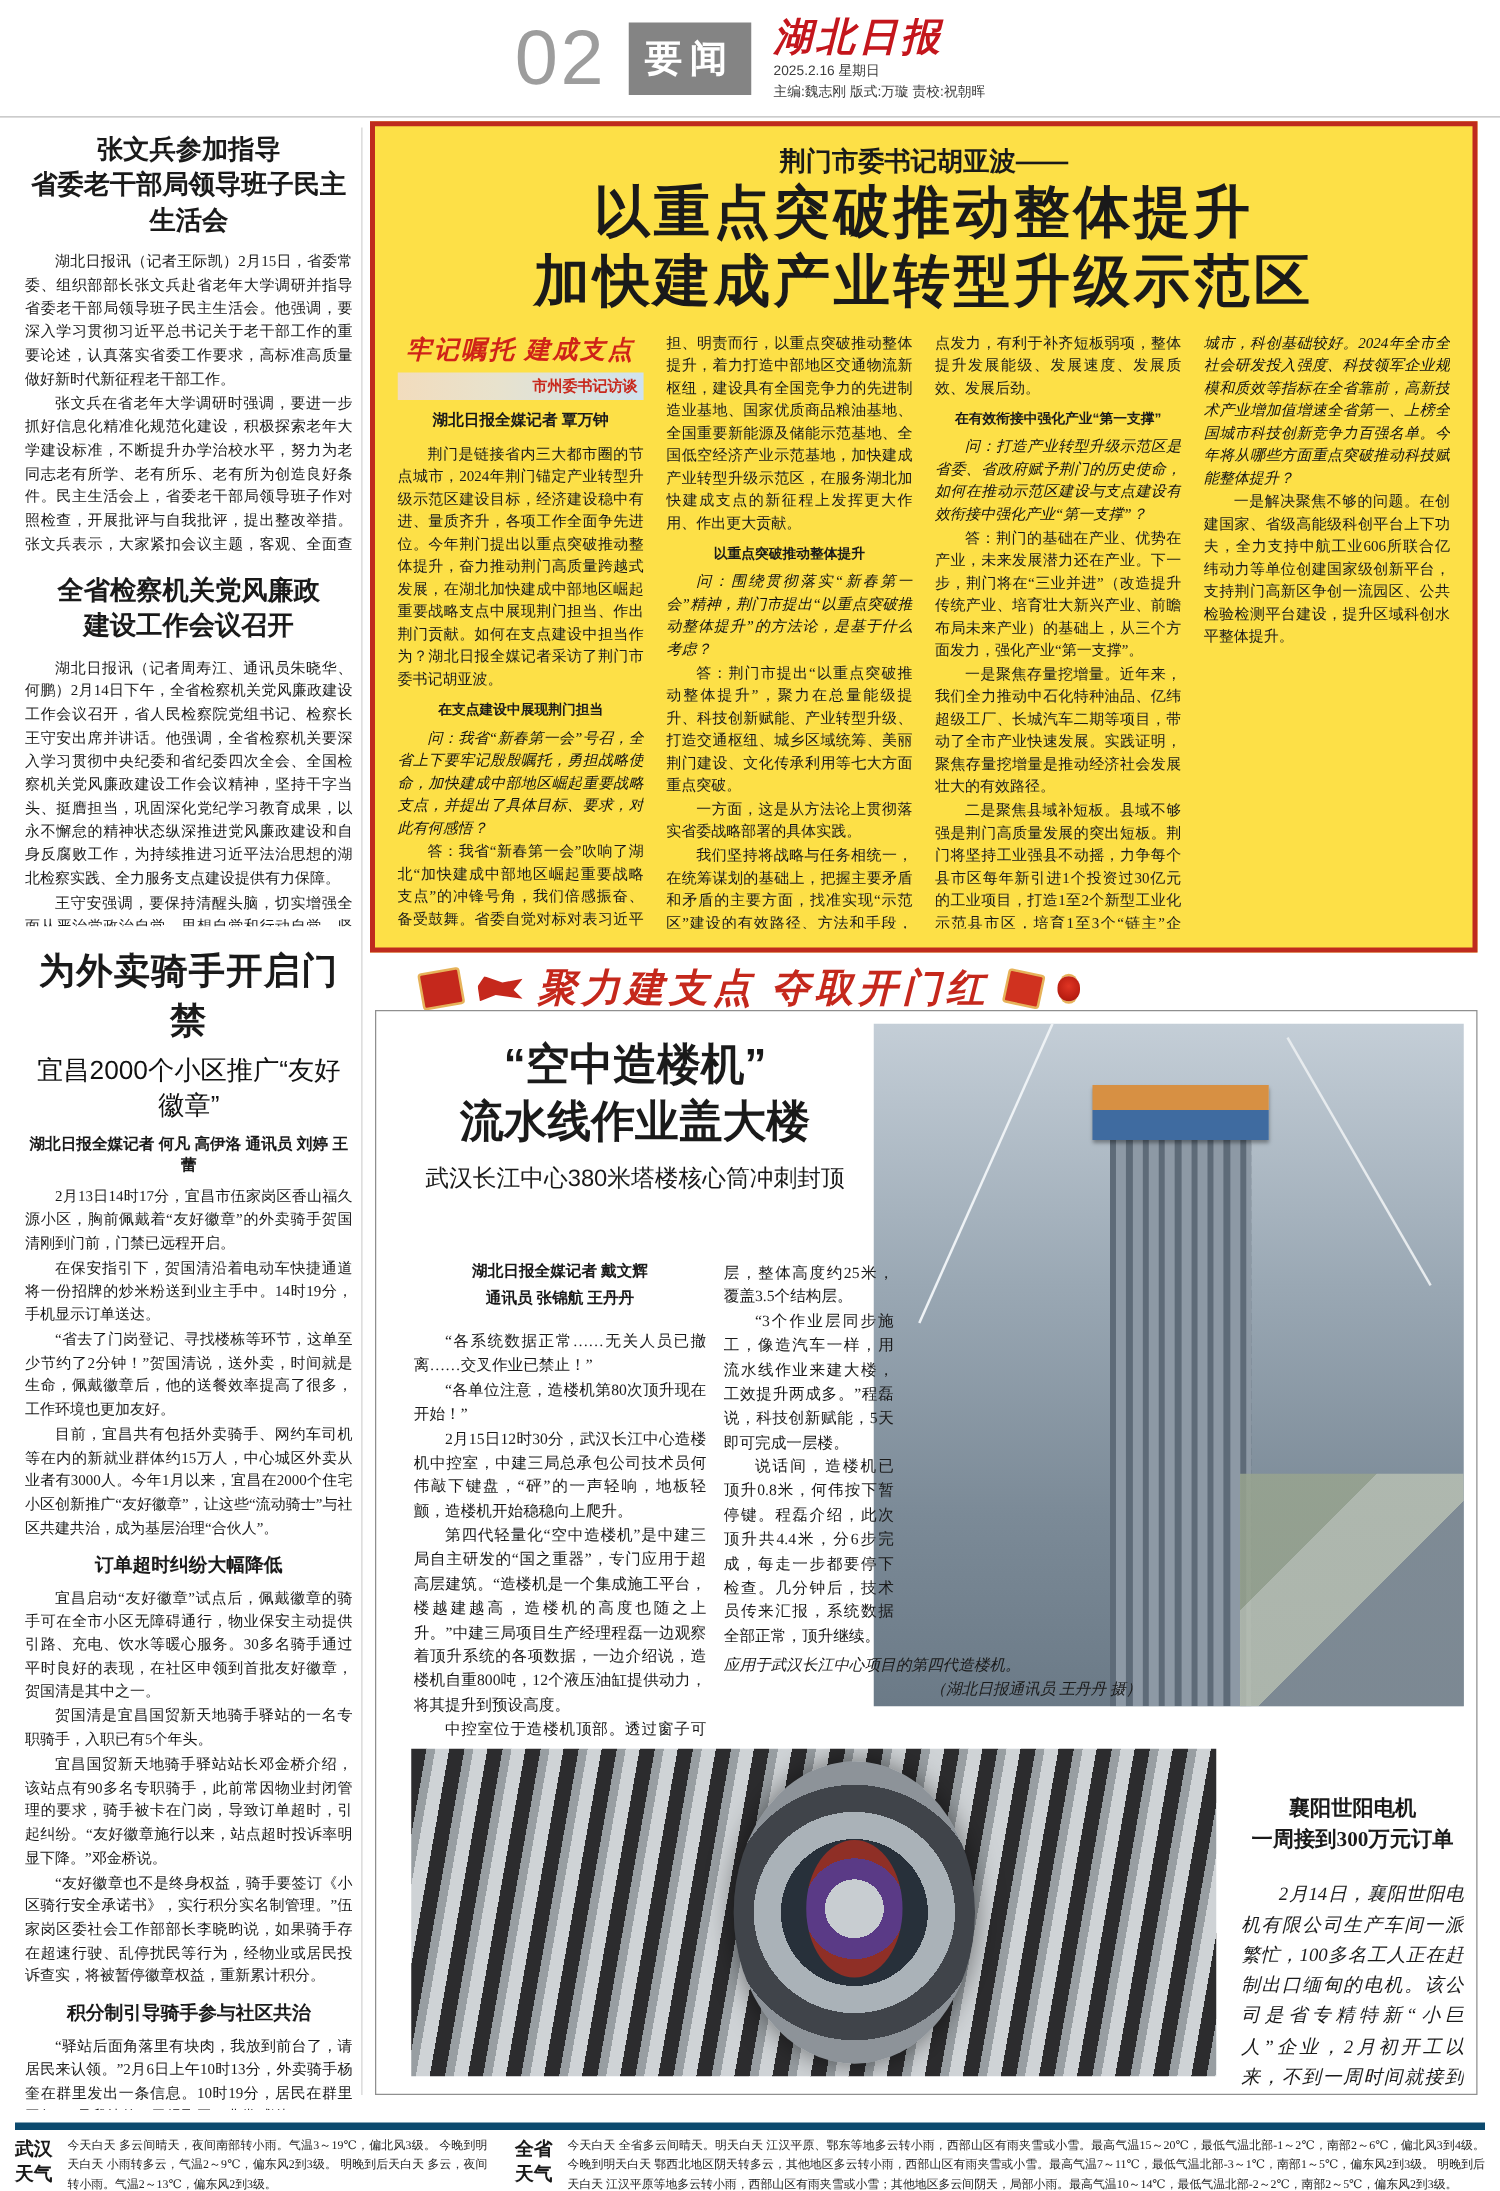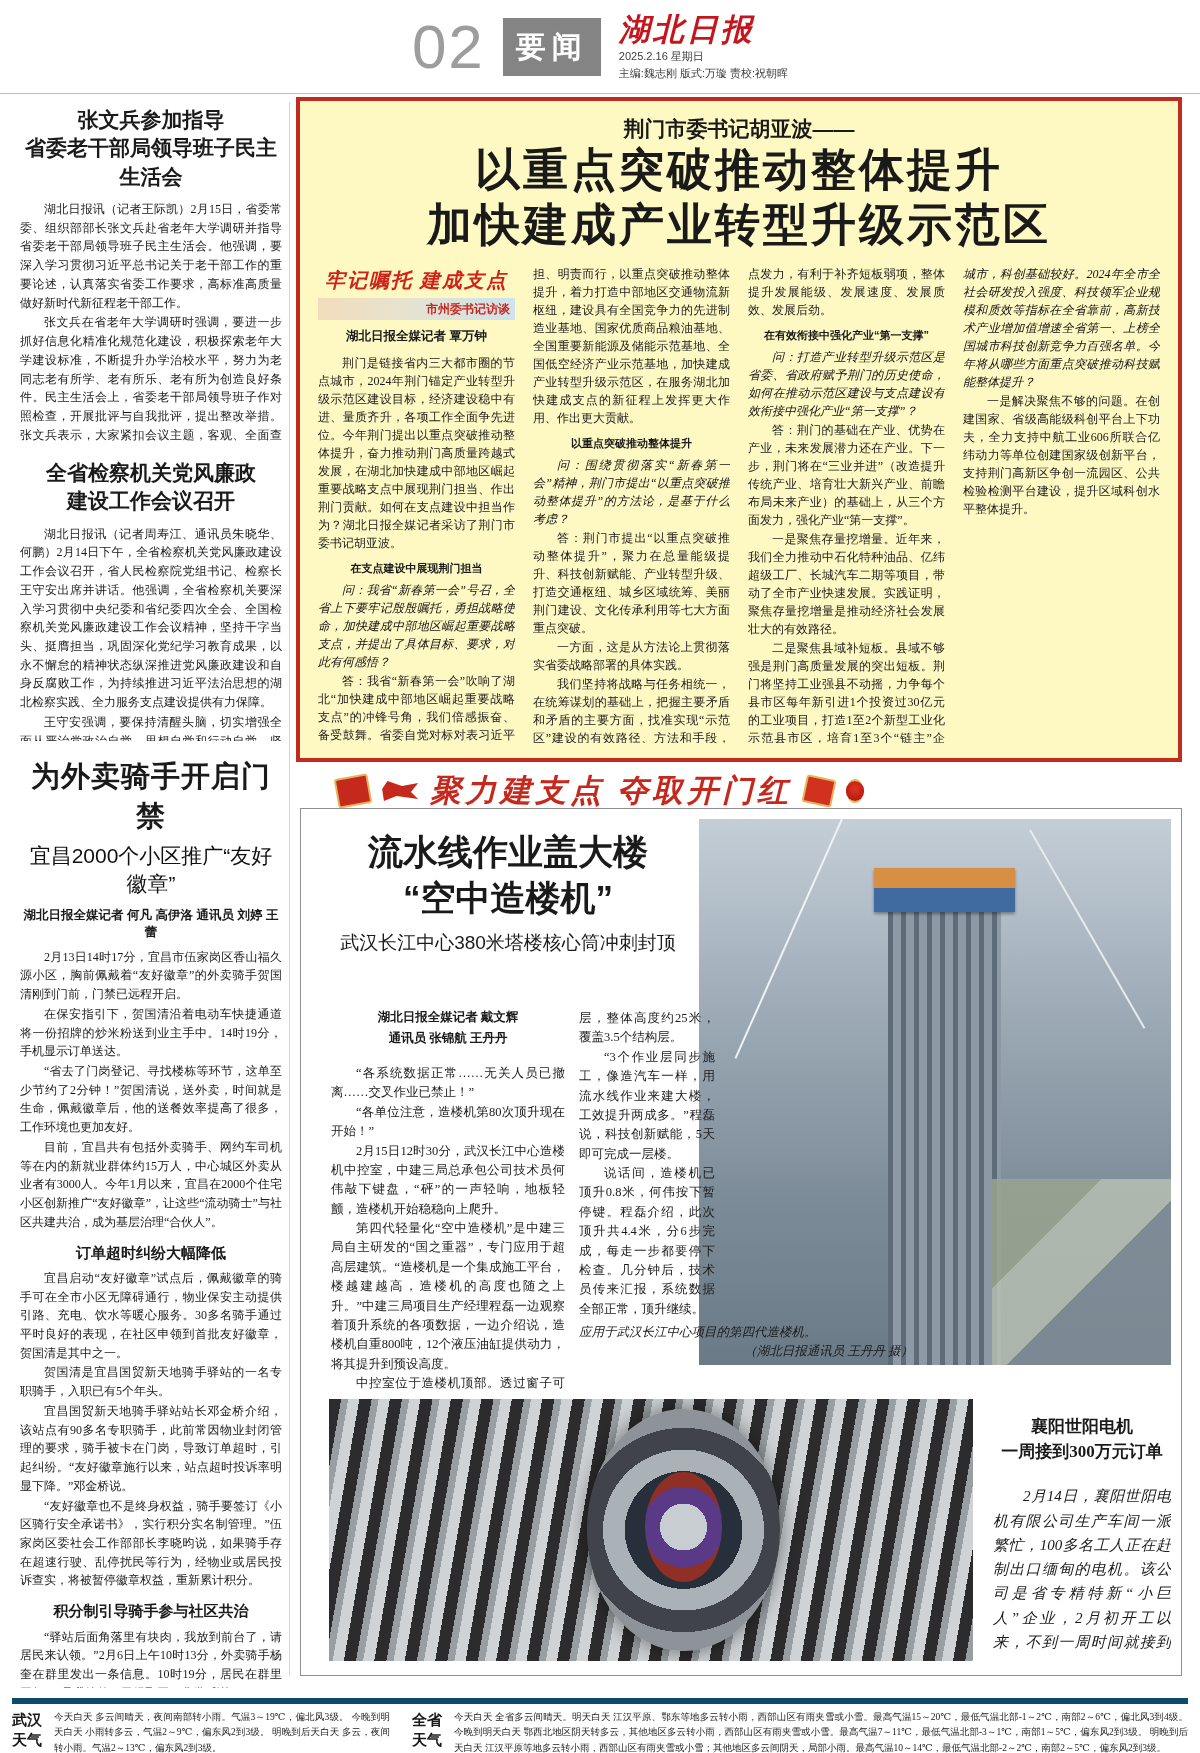--- a/index.html
+++ b/index.html
@@ -27,21 +27,21 @@
   .lbody p{margin-bottom:1px;}
   .clip{overflow:hidden;}
   .art{margin-bottom:16px;}
   .bigt{font-size:29px;font-weight:900;text-align:center;letter-spacing:1px;}
   .sub-t{font-size:21px;text-align:center;margin-top:5px;font-weight:400;color:#111;}
   .byline{font-size:12.5px;font-weight:700;text-align:center;margin:9px 0 7px;}
   .subhead{font-size:15px;font-weight:700;text-align:center;margin:9px 0 5px;}
 
   
   .mainbox{position:absolute;left:296px;top:97px;width:886px;height:665px;border:4px solid #bf2b1e;
-           box-sizing:border-box;background:#fef9c3;padding:8px 18px;}
+           box-sizing:border-box;background:#fde047;padding:8px 18px;}
   .kicker{text-align:center;font-size:21px;font-weight:700;margin-top:6px;}
   .mtitle{text-align:center;font-size:45px;font-weight:900;line-height:1.22;letter-spacing:3px;}
   .mcols{display:grid;grid-template-columns:repeat(4,1fr);gap:18px;margin-top:12px;}
   .mcol{font-size:12px;line-height:1.5;height:478px;overflow:hidden;}
   .mcol p{margin-bottom:1px;}
   .q{font-style:italic;color:#111;}
   .msub{font-size:11px;font-weight:700;text-align:center;margin:8px 0 5px;font-family:"Liberation Sans","DejaVu Sans",sans-serif;}
   .badge-t{color:#cf2318;font-size:20px;font-weight:900;text-align:center;font-style:italic;letter-spacing:2px;margin-top:0;}
   .badge-strip{height:22px;background:linear-gradient(90deg,#f2dcbd 0%,#e8e2cd 40%,#cfe2ee 100%);
                display:flex;align-items:center;justify-content:flex-end;padding-right:5px;margin:3px 0 7px;}
@@ -81,21 +81,21 @@
              background:linear-gradient(135deg,#98a48f 0 30%,#b7bfb2 30% 55%,#7f8b95 55% 100%);opacity:.85;}
 
   .mphoto{position:absolute;left:28px;top:590px;width:644px;height:262px;overflow:hidden;
           background:repeating-linear-gradient(100deg,#2c2c2e 0 12px,#989ea2 12px 19px,#cfd3d6 19px 30px);}
   .mp-coil{position:absolute;left:40%;top:4%;width:30%;height:92%;border-radius:50%;
            background:radial-gradient(circle at 50% 50%,#7a2b22 0 24%,#27303a 24% 38%,#aab2b8 38% 52%,#40444a 52% 66%,#8d9399 66% 100%);
            box-shadow:0 0 22px rgba(0,0,0,.5);}
   .mp-coil2{position:absolute;left:49%;top:28%;width:12%;height:42%;border-radius:50%;
             background:radial-gradient(circle,#c8cdd1 0 35%,#5a3a86 35% 60%,#8f2f26 60% 100%);}
 
-  .rart{position:absolute;left:692px;top:606px;width:178px;height:236px;overflow:hidden;}
+  .rart{position:absolute;left:692px;top:626px;width:178px;height:236px;overflow:hidden;}
   .rart-t{font-size:17px;font-weight:700;text-align:center;line-height:1.45;}
   .rart p{font-size:15px;font-style:italic;line-height:1.62;margin-top:20px;}
 
   
   .weather{position:absolute;left:12px;top:1698px;width:1176px;display:flex;gap:22px;
            border-top:6px solid #0c4a6e;padding-top:6px;box-sizing:border-box;}
   .wgroup{display:flex;gap:8px;}
   .wlabel{font-size:15px;font-weight:700;width:34px;line-height:1.3;flex:none;
           font-family:"Liberation Sans","DejaVu Sans",sans-serif;}
   .wtext{font-size:9.5px;line-height:1.62;color:#222;text-align:justify;}
@@ -219,22 +219,22 @@
     <span class="deco-book"></span>
     <span class="deco-flag"></span>
     <span class="banner-text">聚力建支点 夺取开门红</span>
     <span class="deco-book2"></span>
     <span class="deco-lantern"></span>
   </div>
 
   <div class="bbox">
 
     <div class="b-heads">
+      <div class="b-t hei">“空中造楼机”</div>
       <div class="b-t hei">流水线作业盖大楼</div>
-      <div class="b-t hei">“空中造楼机”</div>
       <div class="b-sub hei">武汉长江中心380米塔楼核心筒冲刺封顶</div>
     </div>
 
     <div class="bphoto">
       <div class="bp-crane1"></div>
       <div class="bp-crane2"></div>
       <div class="bp-tower"></div>
       <div class="bp-top"></div>
       <div class="bp-ground"></div>
     </div>

